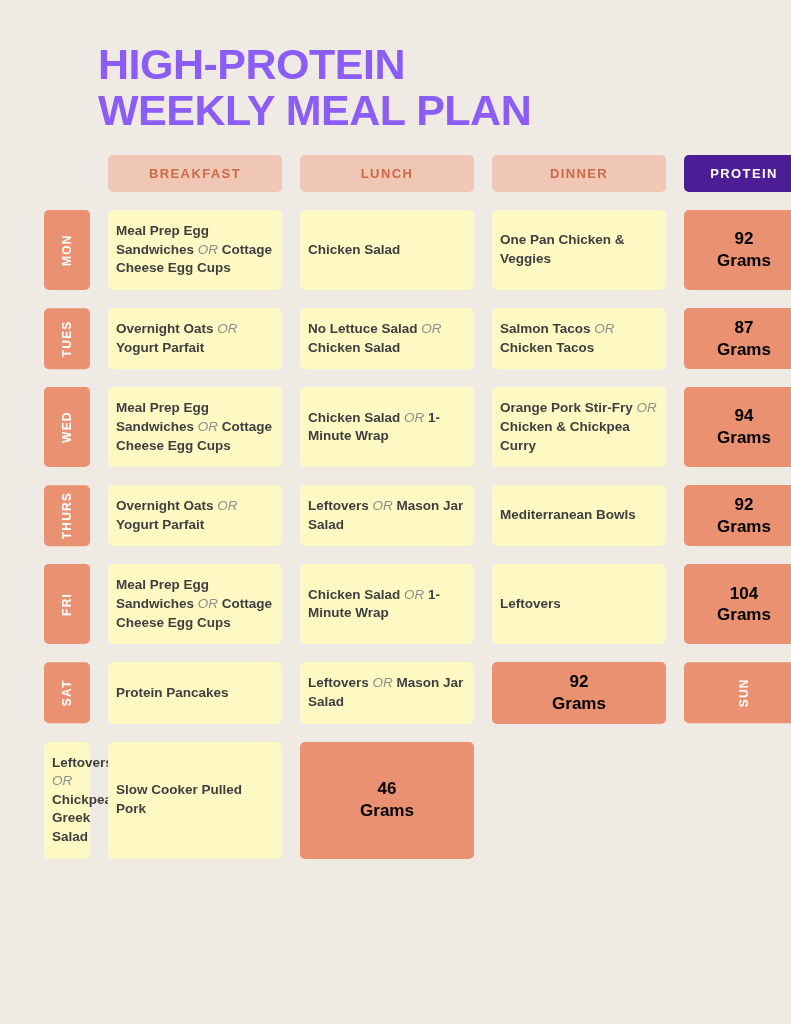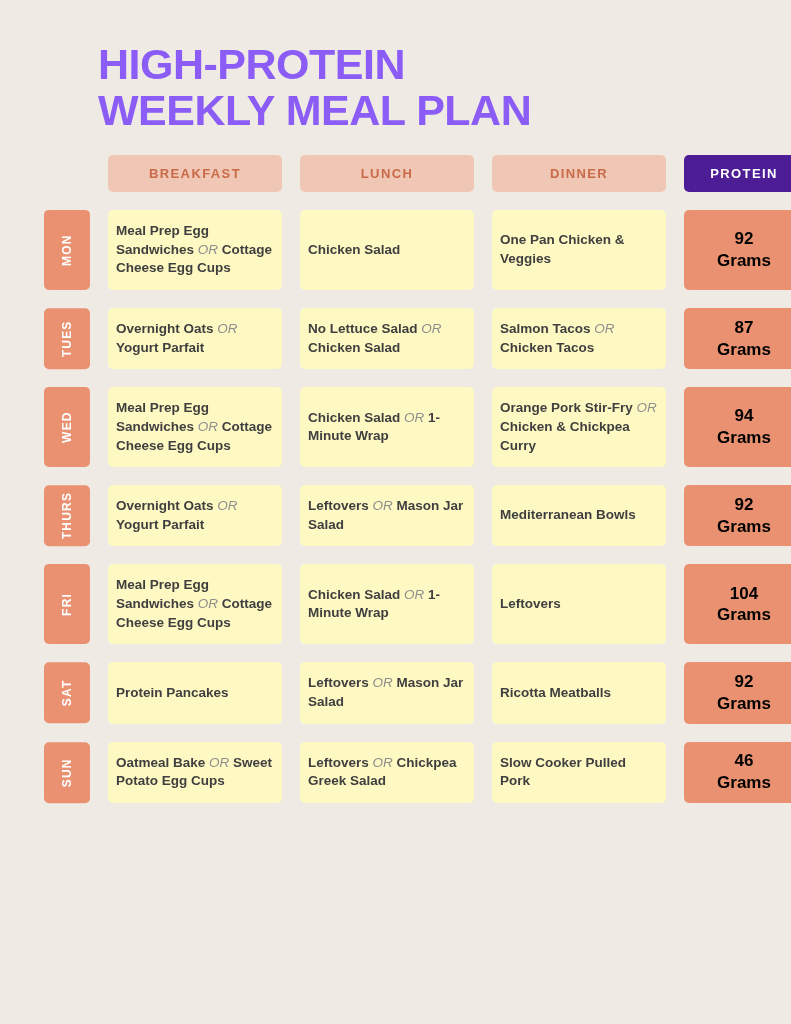--- a/index.html
+++ b/index.html
@@ -197,34 +197,28 @@
           <div>Grams</div>
         </div>
       </div>
       <div class="day-label">SAT</div>
       <div class="cell">
         <span class="txt">Protein Pancakes</span>
       </div>
       <div class="cell">
         <span class="txt">Leftovers <i>OR</i> Mason Jar Salad</span>
       </div>
-      <div class="cell">
-        <span class="txt">Ricotta Meatballs</span>
-      </div>
       <div class="protein-cell">
         <div>
           <div>92</div>
           <div>Grams</div>
         </div>
       </div>
       <div class="day-label">SUN</div>
       <div class="cell">
-        <span class="txt">Oatmeal Bake <i>OR</i> Sweet Potato Egg Cups</span>
-      </div>
-      <div class="cell">
         <span class="txt">Leftovers <i>OR</i> Chickpea Greek Salad</span>
       </div>
       <div class="cell">
         <span class="txt">Slow Cooker Pulled Pork</span>
       </div>
       <div class="protein-cell">
         <div>
           <div>46</div>
           <div>Grams</div>
         </div>

